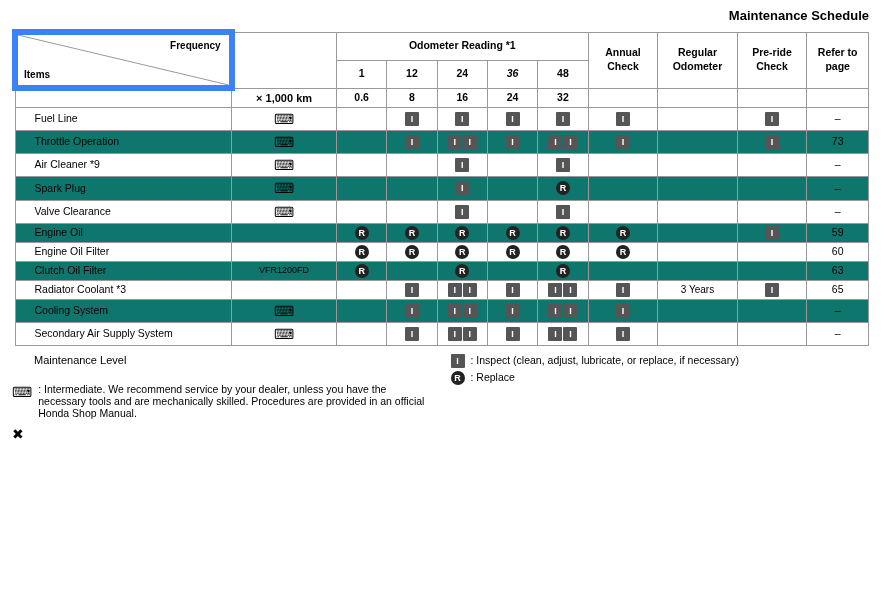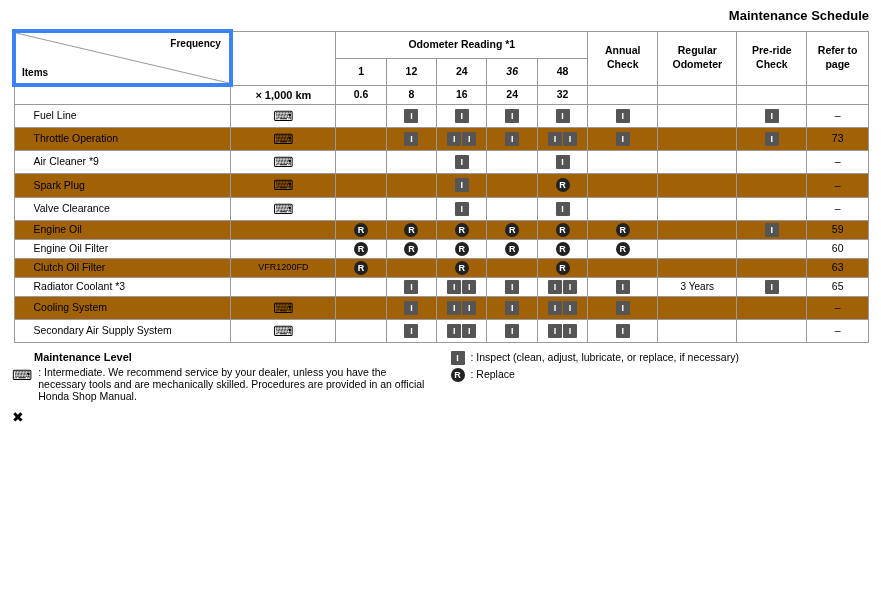--- a/index.html
+++ b/index.html
@@ -31,21 +31,21 @@
     }
     td.left-align {
       text-align: left;
       padding-left: 19px;
     }
     .header-top th {
       background: #fff;
       font-weight: bold;
     }
     .shaded {
-      background: #a16207;
+      background: #0f766e;
     }
     .white-row {
       background: #fff;
     }
     .inspect-icon {
       display: inline-block;
       width: 14px;
       height: 14px;
       background: #555;
       color: #fff;
@@ -104,22 +104,22 @@
       gap: 20px;
       margin-top: 8px;
     }
     .footer-left {
       flex: 1;
     }
     .footer-right {
       flex: 1;
     }
     .legend-title {
-      font-weight: bold;
-      margin-bottom: 3px;
+      font-weight: normal;
+      margin-bottom: 17px;
       padding-left: 22px;
     }
     .legend-item {
       display: flex;
       align-items: flex-start;
       gap: 6px;
       margin-bottom: 3px;
       font-size: 10.5px;
     }
     .maint-level-item {
@@ -140,21 +140,21 @@
     }
   </style>
 </head>
 <body>
 
 <div class="page-title">Maintenance Schedule</div>
 
 <table>
   <thead>
     <tr class="header-top">
-      <th class="col-items" rowspan="2" style="position:relative; padding:0; border:4px solid #3b82f6;">
+      <th class="col-items" rowspan="2" style="position:relative; padding:0; border:6px solid #3b82f6;">
         <div class="diagonal-wrap">
           <svg style="position:absolute;top:0;left:0;width:100%;height:100%;" preserveAspectRatio="none">
             <line x1="0" y1="0" x2="100%" y2="100%" stroke="#999" stroke-width="1"></line>
           </svg>
           <span class="diag-top-right">Frequency</span>
           <span class="diag-bottom-left">Items</span>
         </div>
       </th>
       <th class="col-km" rowspan="2"></th>
       <th colspan="5">Odometer Reading *1</th>

